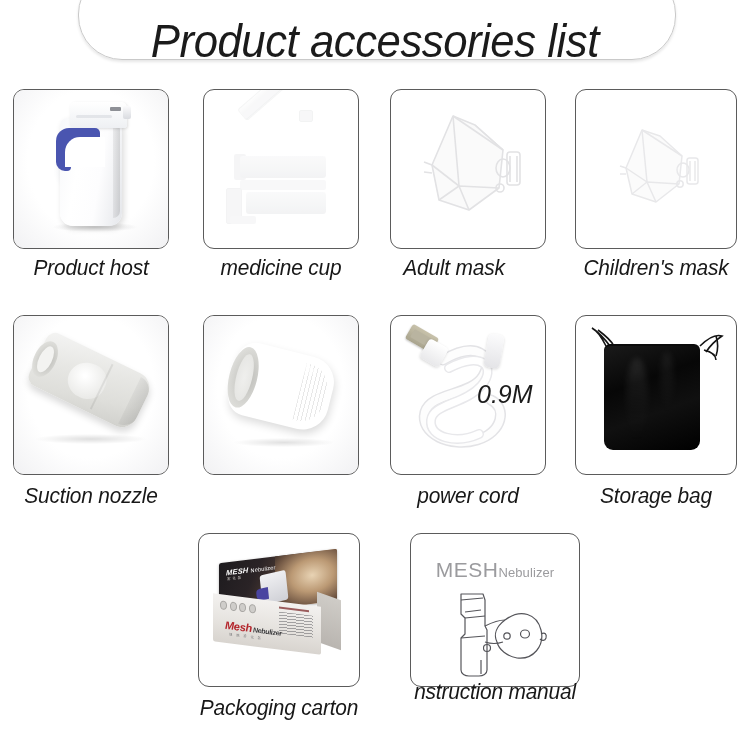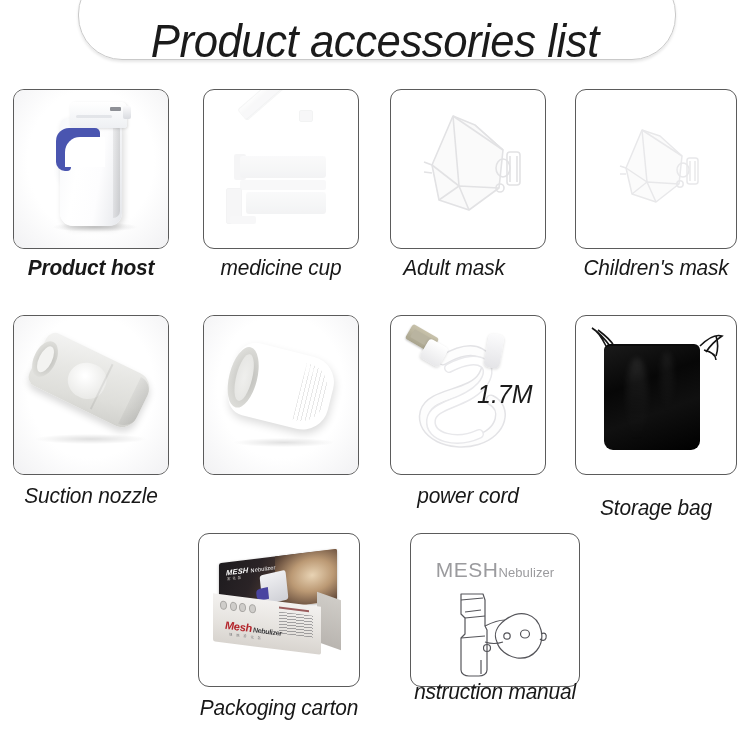--- a/index.html
+++ b/index.html
@@ -359,21 +359,21 @@
 </head>
 <body>
 
 <div class="page">
 
   <div class="title-wrap">
     <div class="title-pill"></div>
     <div class="title-text">Product accessories list</div>
   </div>
 
-  <div class="cell" style="left:13px;top:89px;width:156px;height:205px;font-weight:bold;">
+  <div class="cell" style="left:13px;top:89px;width:156px;height:205px;">
     <div class="card" style="width:154px;height:158px;">
       <div class="art">
         <div class="vig"></div>
         <div class="host-shadow"></div>
         <div class="host-waist"></div>
         <div class="host-body"></div>
         <div class="host-top"></div>
         <div class="host-top-slot"></div>
         <div class="host-top-btn"></div>
         <div class="host-nozzle"></div>
@@ -484,21 +484,21 @@
           <g fill="none" stroke="#ffffff" stroke-width="9" stroke-linecap="round">
             <path d="M52 44 C 86 24, 104 40, 92 60 C 80 80, 40 76, 34 96 C 28 118, 60 132, 86 124 C 112 116, 116 92, 100 84" stroke="#e3e3e6" stroke-width="11"></path>
             <path d="M52 44 C 86 24, 104 40, 92 60 C 80 80, 40 76, 34 96 C 28 118, 60 132, 86 124 C 112 116, 116 92, 100 84" stroke="#fdfdfd" stroke-width="8"></path>
             <path d="M58 52 C 92 34, 106 52, 90 70 C 74 88, 42 88, 40 104 C 38 122, 66 128, 88 118" stroke="#e8e8eb" stroke-width="10"></path>
             <path d="M58 52 C 92 34, 106 52, 90 70 C 74 88, 42 88, 40 104 C 38 122, 66 128, 88 118" stroke="#ffffff" stroke-width="7"></path>
           </g>
         </svg>
         <div class="usb-head"></div>
         <div class="usb-shell"></div>
         <div class="dc-plug"></div>
-        <div class="cord-len">1.7M</div>
+        <div class="cord-len">0.9M</div>
       </div>
     </div>
     <div class="caption" style="top:168px;"><span>power cord</span></div>
   </div>
 
   <div class="cell" style="left:575px;top:315px;width:162px;height:210px;">
     <div class="card" style="width:160px;height:158px;">
       <div class="art">
         <svg width="160" height="158" viewBox="0 0 160 158" style="position:absolute;left:0;top:0;">
           <g fill="none" stroke="#151515" stroke-width="1.6">
@@ -508,21 +508,21 @@
             <path d="M140 20 C 142 26, 142 34, 140 40"></path>
             <path d="M128 34 C 136 36, 140 40, 140 44"></path>
           </g>
         </svg>
         <div class="bag-top"></div>
         <div class="bag-body"></div>
         <div class="bag-sheen"></div>
         <div class="bag-sheen2"></div>
       </div>
     </div>
-    <div class="caption" style="top:180px;"><span>Storage bag</span></div>
+    <div class="caption" style="top:168px;"><span>Storage bag</span></div>
   </div>
 
   <div class="cell" style="left:198px;top:533px;width:162px;height:210px;">
     <div class="card" style="width:160px;height:152px;">
       <div class="art">
         <div class="box">
           <div class="box-top">
             <div class="box-top-photo"></div>
             <div class="box-top-dev"></div>
             <div class="box-brand"><span>MESH</span><small>Nebulizer</small></div>

